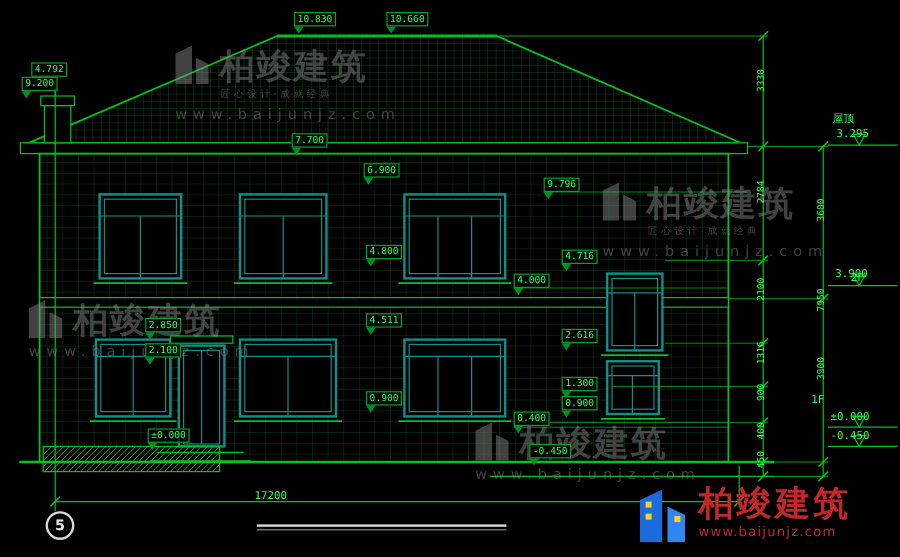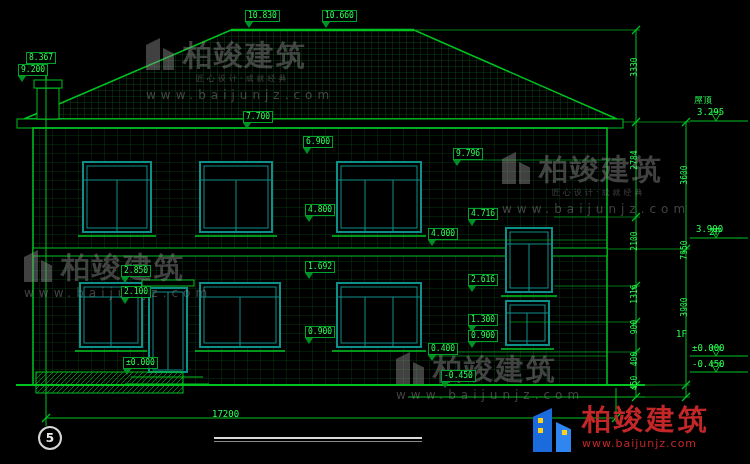--- a/index.html
+++ b/index.html
@@ -23,21 +23,21 @@
   .lvl{position:absolute;color:#2bff55;font:9px/11px "DejaVu Sans Mono","DejaVu Sans",monospace;z-index:6;white-space:nowrap;text-align:center;}
 
   
   .wm{position:absolute;color:#8f8f8f;opacity:.46;z-index:5;pointer-events:none;}
   .wm-row{display:flex;align-items:flex-end;gap:7px;}
   .wm-icon{position:relative;width:30px;height:36px;display:inline-block;}
   .wm-icon i{position:absolute;background:#8f8f8f;}
   .wm-icon .wi1{left:0;bottom:0;width:14px;height:32px;clip-path:polygon(0 22%,100% 0,100% 100%,0 100%);}
   .wm-icon .wi2{right:2px;bottom:0;width:11px;height:22px;clip-path:polygon(0 0,100% 25%,100% 100%,0 100%);}
   .wm-brand{font-size:29px;font-weight:bold;letter-spacing:2px;line-height:1;}
-  .wm-tagline{font-size:8px;letter-spacing:3px;margin:3px 0 0 38px;padding-left:12px;}
+  .wm-tagline{font-size:8px;letter-spacing:3px;margin:3px 0 0 38px;}
   .wm-url{font-size:12px;letter-spacing:5px;margin-top:4px;}
 
   
   .title{position:absolute;left:214px;top:417px;width:210px;text-align:center;color:#ececec;
          font-size:14px;font-weight:bold;letter-spacing:1px;z-index:7;white-space:nowrap;}
   .title .scale{font-weight:normal;font-size:12px;margin-left:8px;color:#dcdcdc;}
   .tline1{position:absolute;left:214px;top:437px;width:208px;height:2px;background:#d9d9d9;z-index:7;}
   .tline2{position:absolute;left:214px;top:441px;width:208px;height:1px;background:#8a8a8a;z-index:7;}
 
   .sheet-circle{position:absolute;left:38px;top:426px;width:20px;height:20px;border:2px solid #d6d6d6;
@@ -247,30 +247,30 @@
           <i class="wi1"></i>
           <i class="wi2"></i>
         </span>
       <span class="wm-brand">柏竣建筑</span>
     </div>
     <div class="wm-url">www.baijunjz.com</div>
   </div>
 
   <span class="elev" style="left:245px;top:10px">10.830</span>
   <span class="elev" style="left:322px;top:10px">10.660</span>
-  <span class="elev" style="left:26px;top:52px">8.367</span>
+  <span class="elev" style="left:26px;top:52px">4.792</span>
   <span class="elev" style="left:18px;top:64px">9.200</span>
   <span class="elev" style="left:243px;top:111px">7.700</span>
   <span class="elev" style="left:303px;top:136px">6.900</span>
   <span class="elev" style="left:453px;top:148px">9.796</span>
   <span class="elev" style="left:305px;top:204px">4.800</span>
   <span class="elev" style="left:468px;top:208px">4.716</span>
   <span class="elev" style="left:428px;top:228px">4.000</span>
   <span class="elev" style="left:121px;top:265px">2.850</span>
-  <span class="elev" style="left:305px;top:261px">1.692</span>
+  <span class="elev" style="left:305px;top:261px">4.511</span>
   <span class="elev" style="left:468px;top:274px">2.616</span>
   <span class="elev" style="left:121px;top:286px">2.100</span>
   <span class="elev" style="left:305px;top:326px">0.900</span>
   <span class="elev" style="left:468px;top:314px">1.300</span>
   <span class="elev" style="left:468px;top:330px">0.900</span>
   <span class="elev" style="left:428px;top:343px">0.400</span>
   <span class="elev" style="left:123px;top:357px">±0.000</span>
   <span class="elev" style="left:441px;top:370px">-0.450</span>
 
   <span class="vdim" style="left:620px;top:62px">3330</span>

